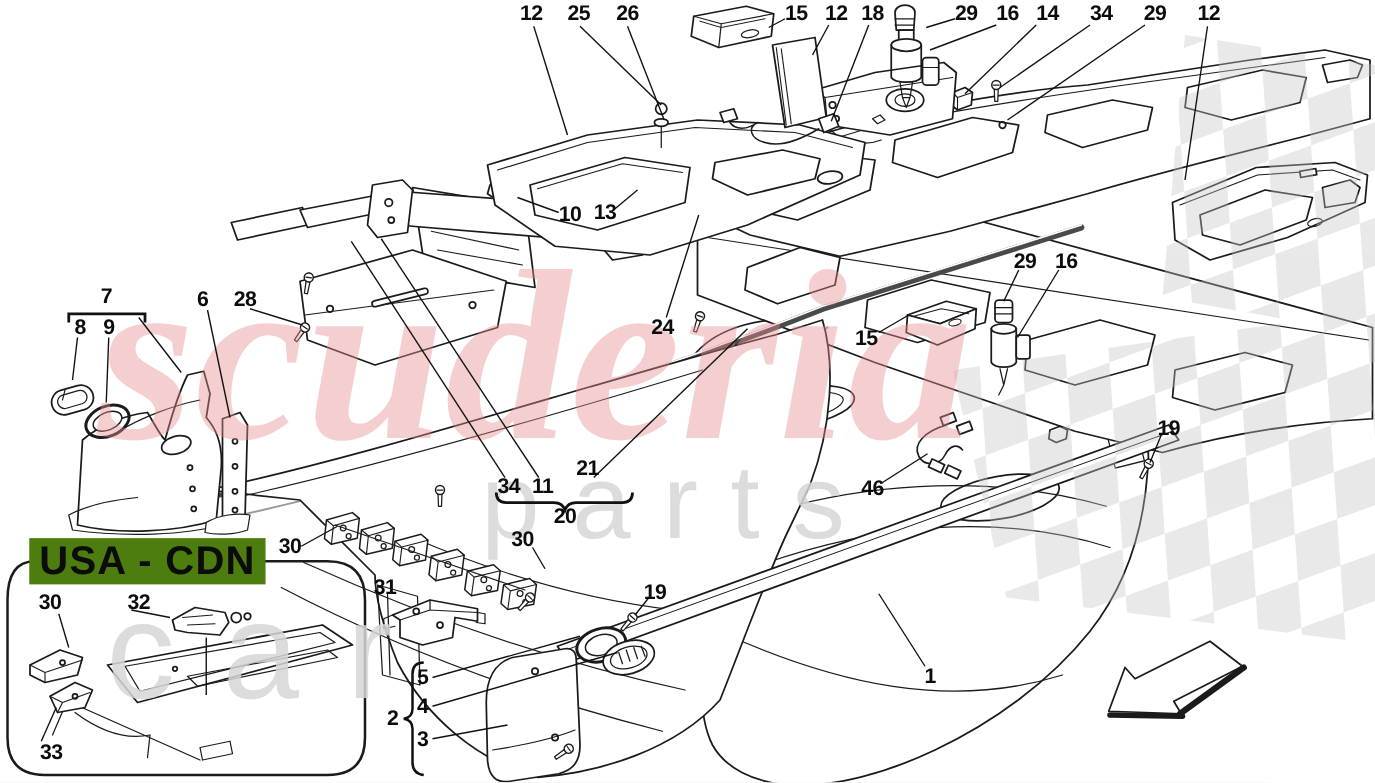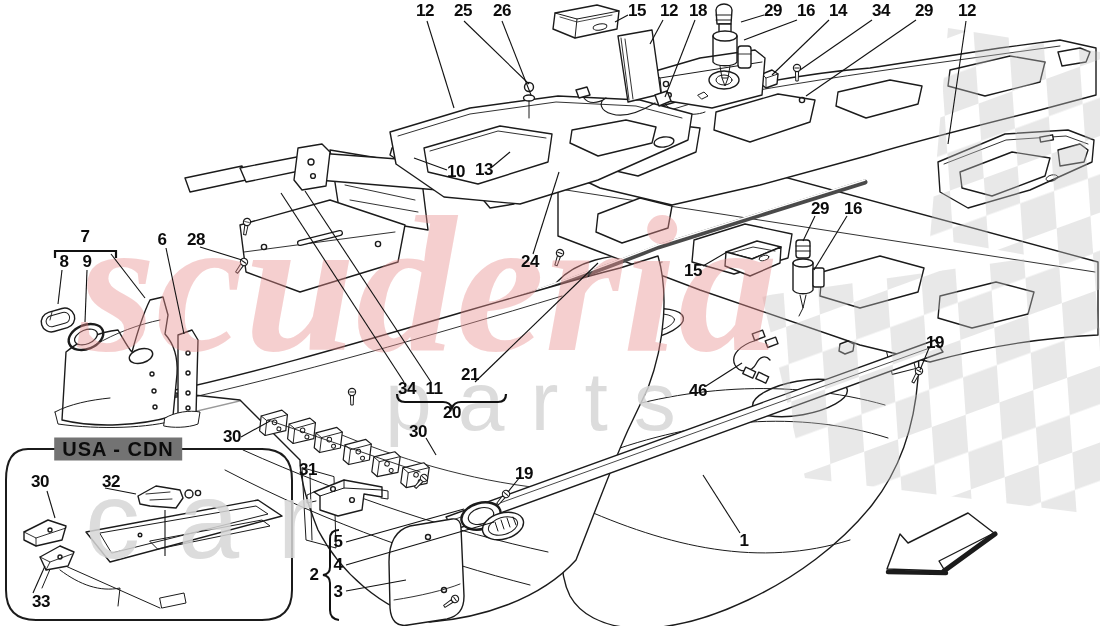--- a/index.html
+++ b/index.html
@@ -2,22 +2,22 @@
 <html><head>
 <meta charset="utf-8">
 <style>
   html,body{margin:0;padding:0;background:#f4f4f4;}
   #stage{position:relative;width:1100px;height:626px;background:#ffffff;overflow:hidden;
          font-family:"Liberation Sans",sans-serif;}
   #art{position:absolute;left:0;top:0;}
   #callout-layer{position:absolute;left:0;top:0;width:1100px;height:448px;pointer-events:none;}
   .callout{position:absolute;transform:translate(-50%,-50%);font-weight:700;font-size:17px;
            color:#0c0c0c;letter-spacing:-0.5px;white-space:nowrap;}
-  .boxtitle{position:absolute;transform:translate(-50%,-50%);font-weight:700;font-size:20px;
-            color:#0c0c0c;background:#737373;padding:0 8px;white-space:nowrap;letter-spacing:1px;}
+  .boxtitle{position:absolute;transform:translate(-50%,-50%);font-weight:700;font-size:32px;
+            color:#0c0c0c;background:#4d7c0f;padding:0 8px;white-space:nowrap;letter-spacing:1px;}
 </style>
 </head>
 <body>
 
 <div id="stage">
 
 <svg id="art" width="1100" height="626" viewBox="0 0 1100 626">
   <defs>
     <pattern id="chk" width="72" height="72" patternUnits="userSpaceOnUse" patternTransform="rotate(-20) skewX(-16)">
       <rect width="36" height="36" fill="#c4c4c4"></rect>

